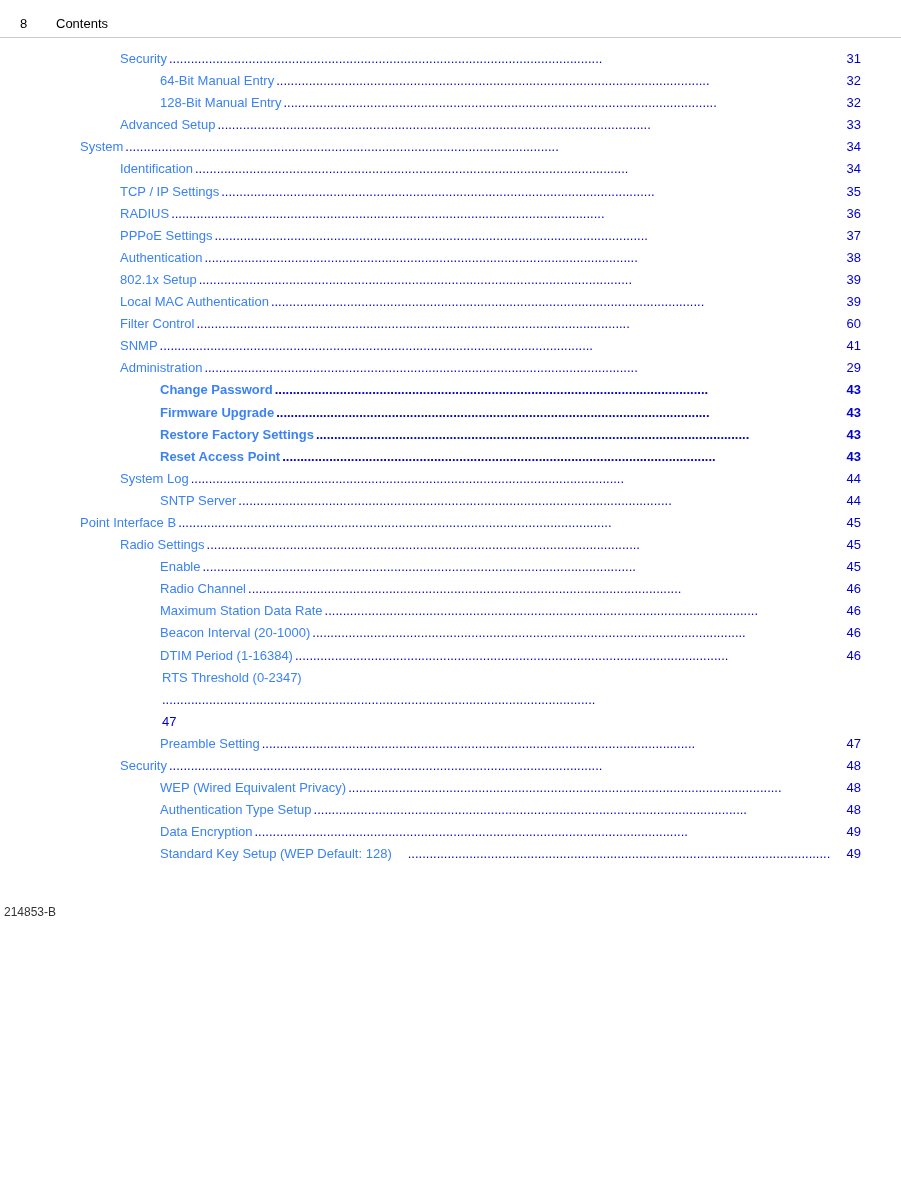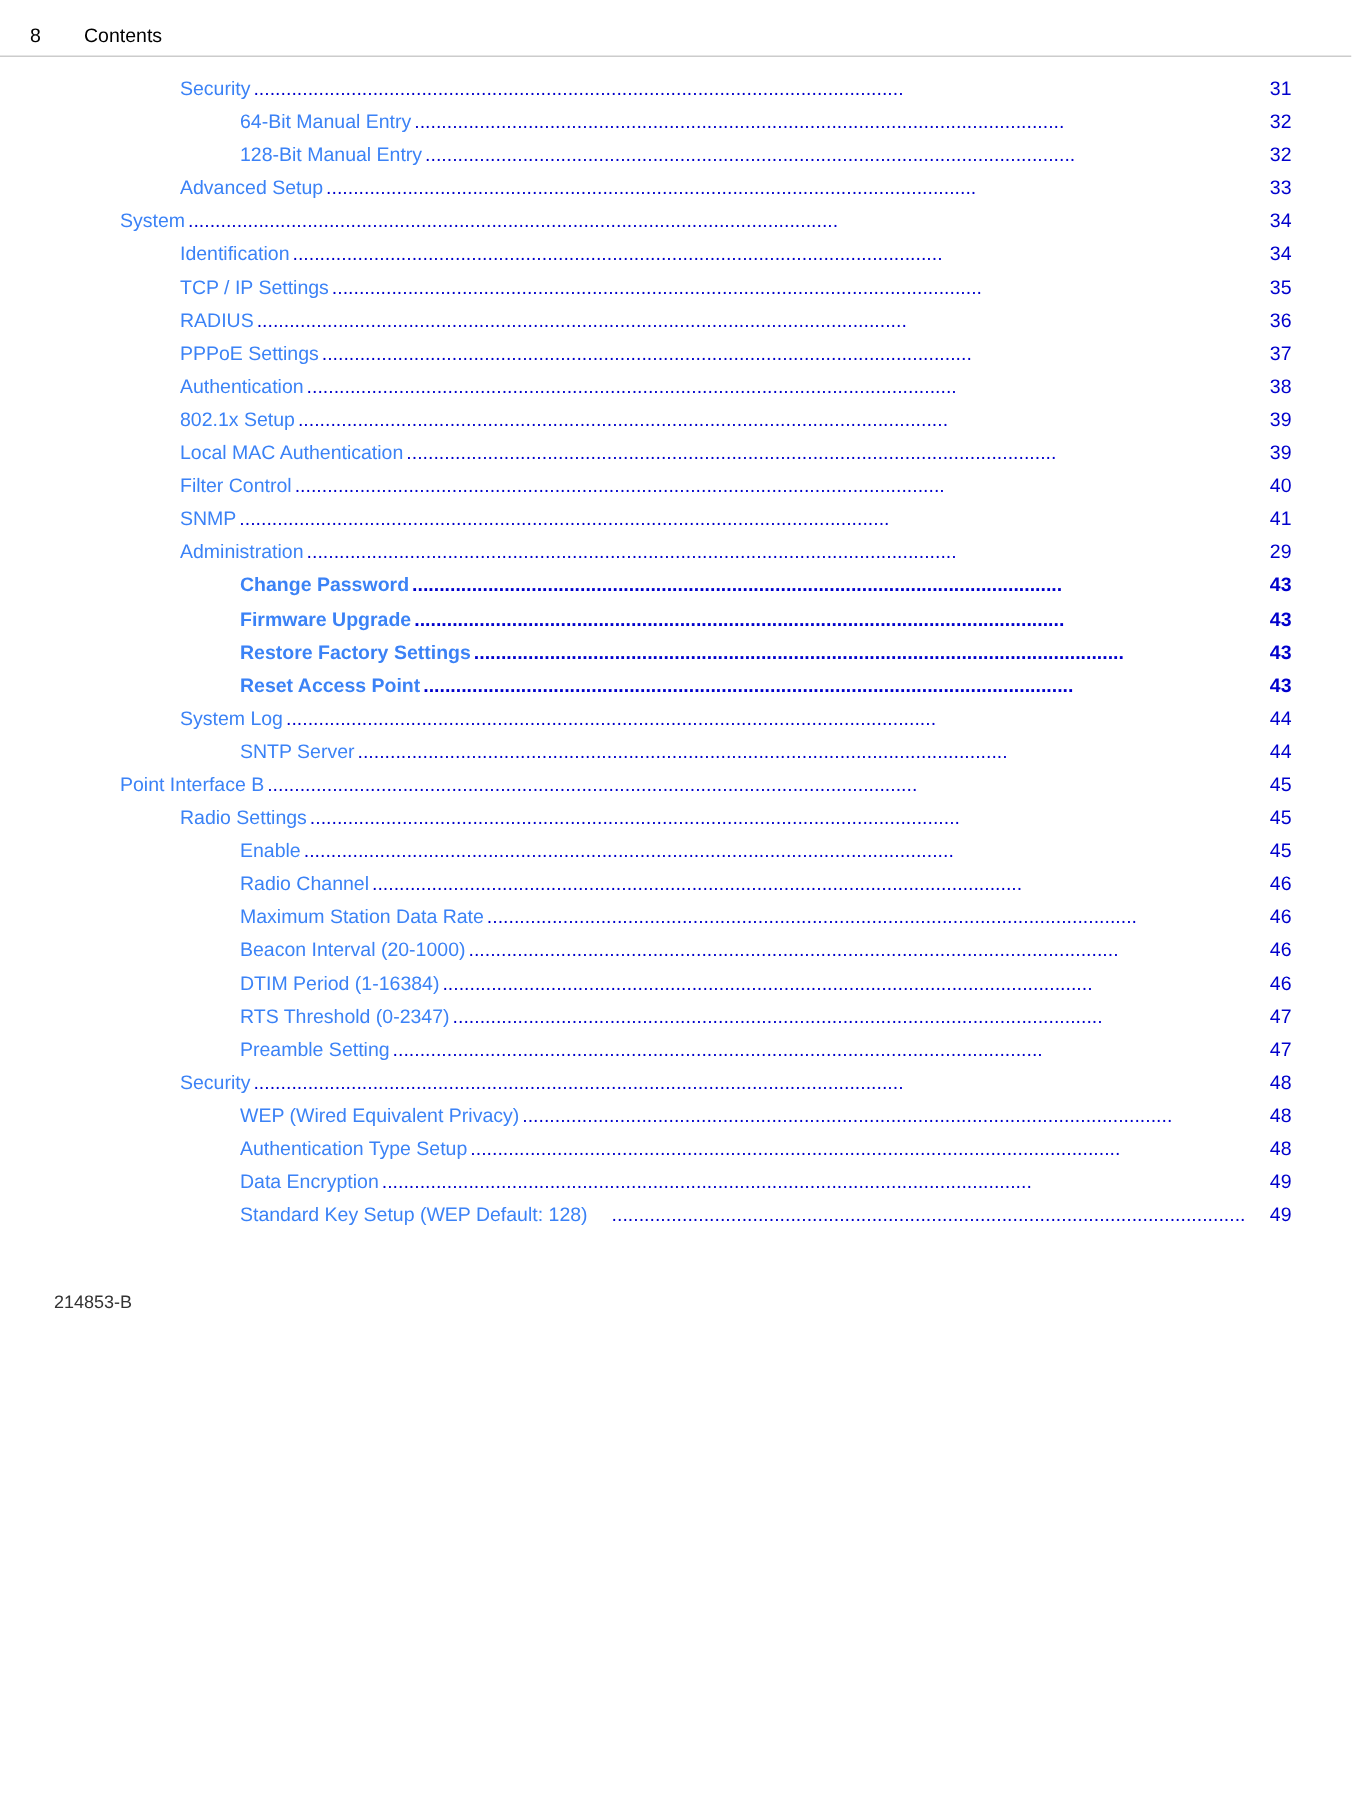--- a/index.html
+++ b/index.html
@@ -58,21 +58,21 @@
       white-space: nowrap;
       color: #0000cc;
       font-size: 13px;
     }
     .toc-entry.bold .label,
     .toc-entry.bold .dots,
     .toc-entry.bold .page-ref {
       font-weight: bold;
     }
     .footer {
-      padding: 10px 36px;
+      padding: 10px 4px;
       font-size: 12px;
       color: #333;
       margin-top: 10px;
     }
   </style>
 </head>
 <body>
 
 <div class="page-header">
   <span class="page-number">8</span>
@@ -137,21 +137,21 @@
       <span class="page-ref">39</span>
     </div>
     <div class="toc-entry" style="padding-left: 40px;">
       <span class="label">Local MAC Authentication</span>
       <span class="dots"> ........................................................................................................................ </span>
       <span class="page-ref">39</span>
     </div>
     <div class="toc-entry" style="padding-left: 40px;">
       <span class="label">Filter Control</span>
       <span class="dots"> ........................................................................................................................ </span>
-      <span class="page-ref">40</span>
+      <span class="page-ref">60</span>
     </div>
     <div class="toc-entry" style="padding-left: 40px;">
       <span class="label">SNMP</span>
       <span class="dots"> ........................................................................................................................ </span>
       <span class="page-ref">41</span>
     </div>
     <div class="toc-entry" style="padding-left: 40px;">
       <span class="label">Administration</span>
       <span class="dots"> ........................................................................................................................ </span>
       <span class="page-ref">29</span>
@@ -214,21 +214,21 @@
     <div class="toc-entry" style="padding-left: 80px;">
       <span class="label">Beacon Interval (20-1000)</span>
       <span class="dots"> ........................................................................................................................ </span>
       <span class="page-ref">46</span>
     </div>
     <div class="toc-entry" style="padding-left: 80px;">
       <span class="label">DTIM Period (1-16384)</span>
       <span class="dots"> ........................................................................................................................ </span>
       <span class="page-ref">46</span>
     </div>
-    <div class="toc-entry" style="padding-left: 80px;">
+    <div class="toc-entry" style="padding-left: 80px; flex-direction: column;">
       <span class="label">RTS Threshold (0-2347)</span>
       <span class="dots"> ........................................................................................................................ </span>
       <span class="page-ref">47</span>
     </div>
     <div class="toc-entry" style="padding-left: 80px;">
       <span class="label">Preamble Setting</span>
       <span class="dots"> ........................................................................................................................ </span>
       <span class="page-ref">47</span>
     </div>
     <div class="toc-entry" style="padding-left: 40px;">

